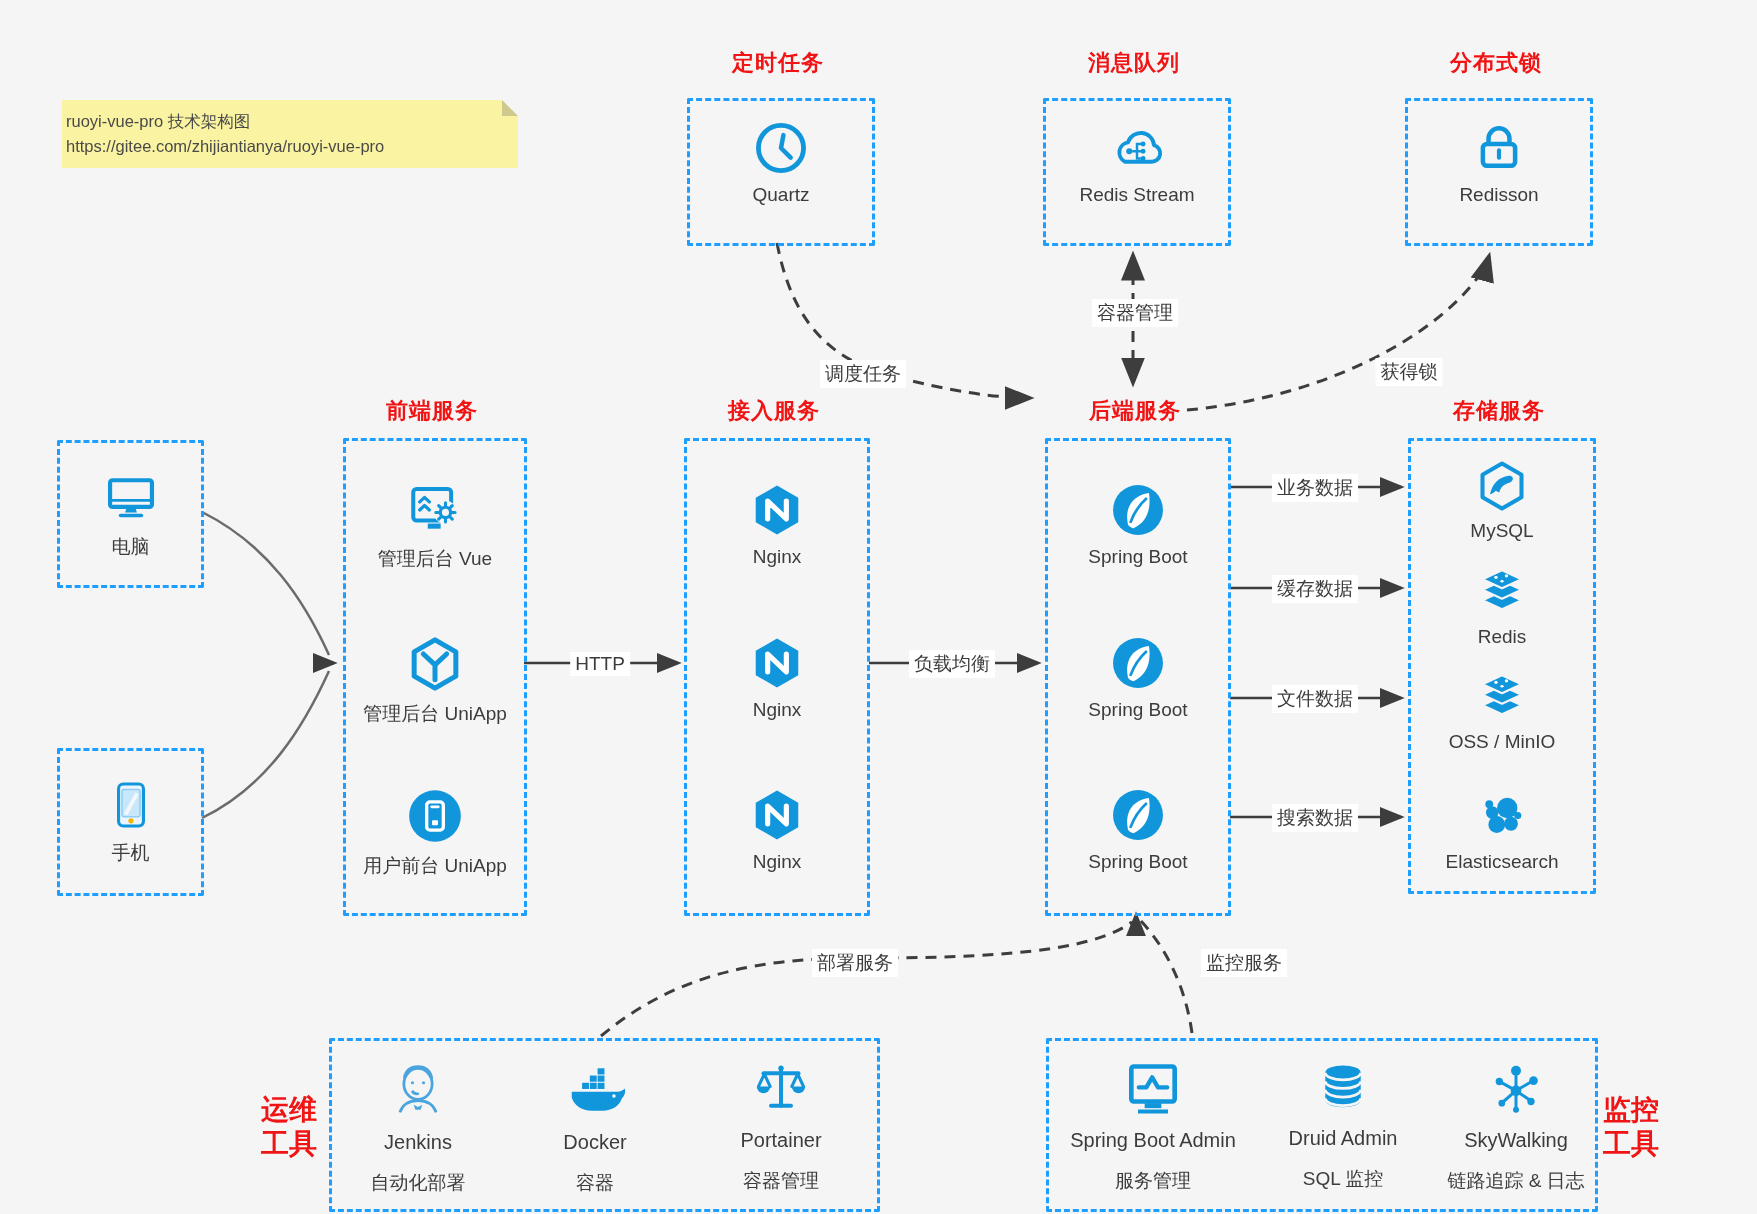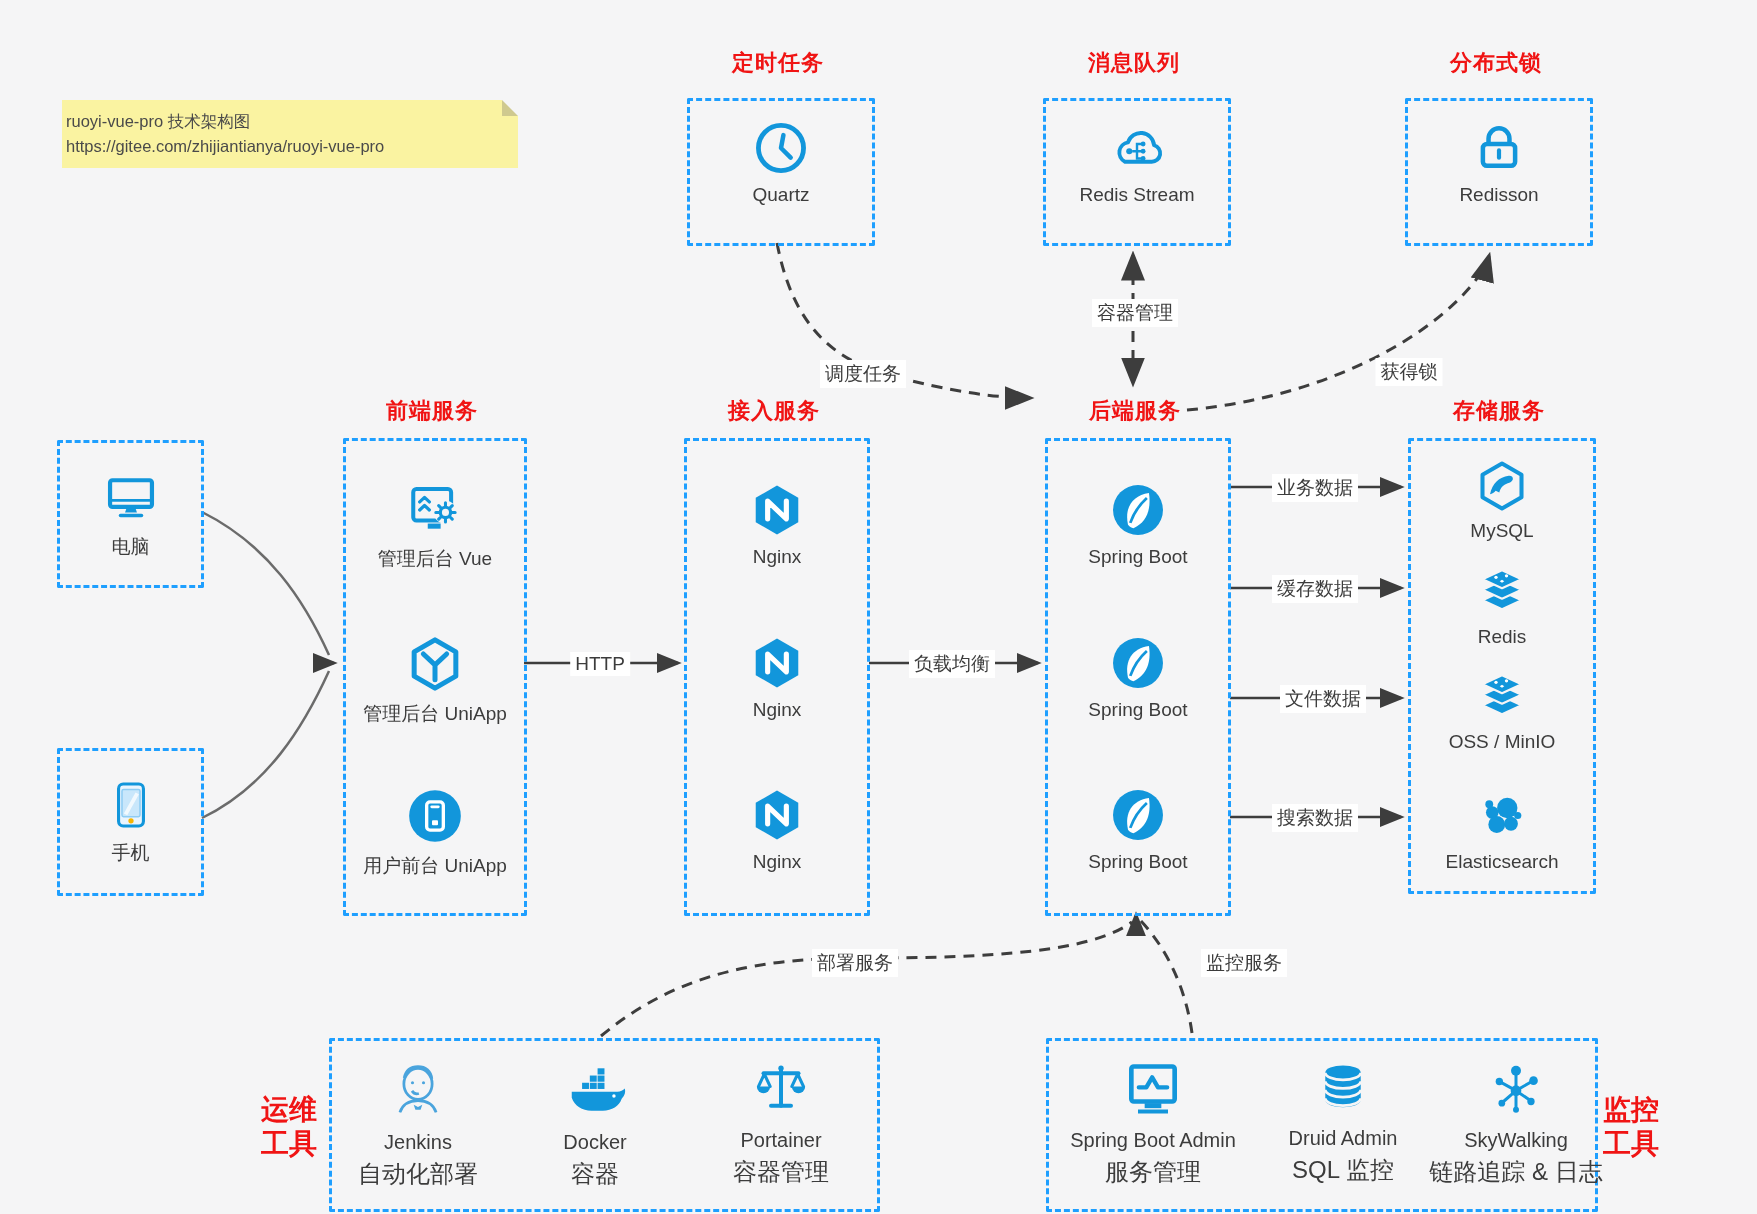--- a/index.html
+++ b/index.html
@@ -9,21 +9,21 @@
   .wire-gray  { stroke:#6b6b6b; stroke-width:2.5; fill:none; }
   .wire-dark  { stroke:#3d3d3d; stroke-width:2.5; fill:none; }
   .wire-dash  { stroke:#3d3d3d; stroke-width:3; fill:none; stroke-dasharray:11 8; }
   .dashbox { position:absolute; border:3px dashed var(--c-border,#1e9fff); border-radius:2px; background:transparent; }
   .coltitle { position:absolute; color:var(--c-red,#f01414); font-weight:bold; font-size:22px; text-align:center; letter-spacing:1px; }
   .item { position:absolute; left:0; width:100%; text-align:center; }
   .ic { color:var(--c-blue,#1296db); line-height:0; }
   .itm-label { margin-top:7px; color:var(--c-ink,#3c3c3c); font-size:19px; }
   .tool-item { position:absolute; width:200px; text-align:center; }
   .tool-name { margin-top:10px; color:var(--c-ink,#3c3c3c); font-size:20px; }
-  .tool-desc { margin-top:4px; color:var(--c-ink,#3c3c3c); font-size:24px; }
+  .tool-desc { margin-top:16px; color:var(--c-ink,#3c3c3c); font-size:19px; }
   .edge-label { position:absolute; transform:translate(-50%,-50%); background:#ffffff; color:var(--c-ink,#3c3c3c);
                 font-size:19px; padding:1px 5px; white-space:nowrap; z-index:5; }
   .side-label { position:absolute; width:100px; text-align:center; color:var(--c-red,#f01414);
                 font-weight:bold; font-size:28px; line-height:34px; }
   .note { position:absolute; left:62px; top:100px; width:456px; height:68px; background:var(--c-note,#faf3a1);
           color:#4a4a4a; font-size:16.5px; line-height:25px; padding:9px 0 0 4px; box-sizing:border-box; }
   .note::after { content:""; position:absolute; top:0; right:0; width:0; height:0;
                  border-bottom:16px solid #cfc98f; border-right:16px solid #f5f5f6; }
 </style>
 </head>
@@ -404,21 +404,21 @@
   </div>
   <div class="side-label" style="left:1581px; top:1093px;">
     <div>监控</div>
     <div>工具</div>
   </div>
 
   <div class="edge-label" style="left:600px; top:664px;">HTTP</div>
   <div class="edge-label" style="left:952px; top:664px;">负载均衡</div>
   <div class="edge-label" style="left:1315px; top:488px;">业务数据</div>
   <div class="edge-label" style="left:1315px; top:589px;">缓存数据</div>
-  <div class="edge-label" style="left:1315px; top:699px;margin-left:8px;">文件数据</div>
+  <div class="edge-label" style="left:1315px; top:699px;">文件数据</div>
   <div class="edge-label" style="left:1315px; top:818px;">搜索数据</div>
   <div class="edge-label" style="left:863px; top:374px;">调度任务</div>
   <div class="edge-label" style="left:1135px; top:313px;">容器管理</div>
   <div class="edge-label" style="left:1409px; top:372px;">获得锁</div>
   <div class="edge-label" style="left:855px; top:963px;">部署服务</div>
   <div class="edge-label" style="left:1244px; top:963px;">监控服务</div>
 
 </div>
 
 </body></html>

